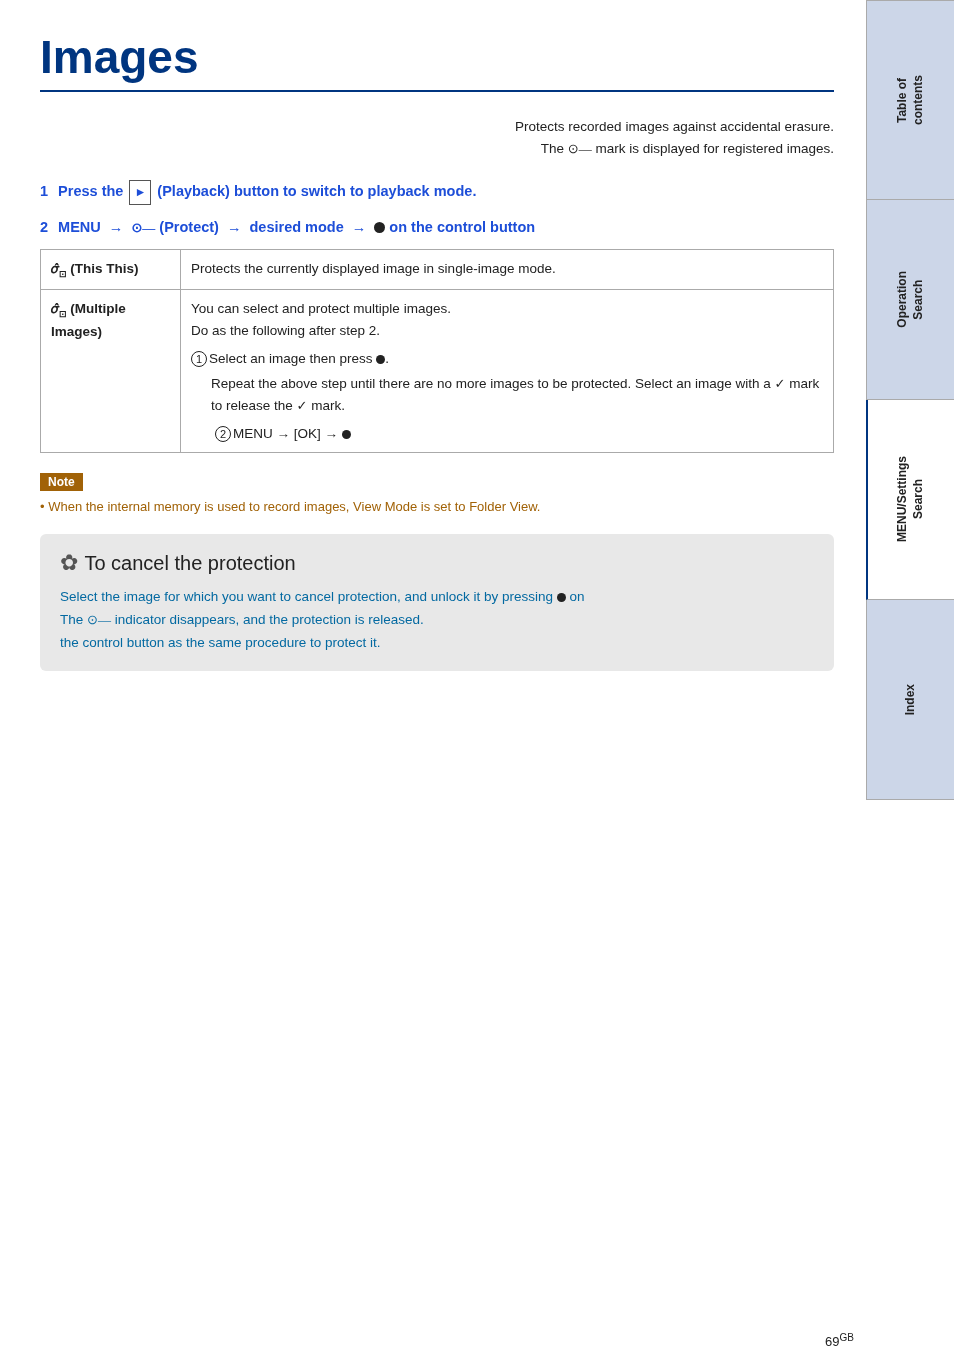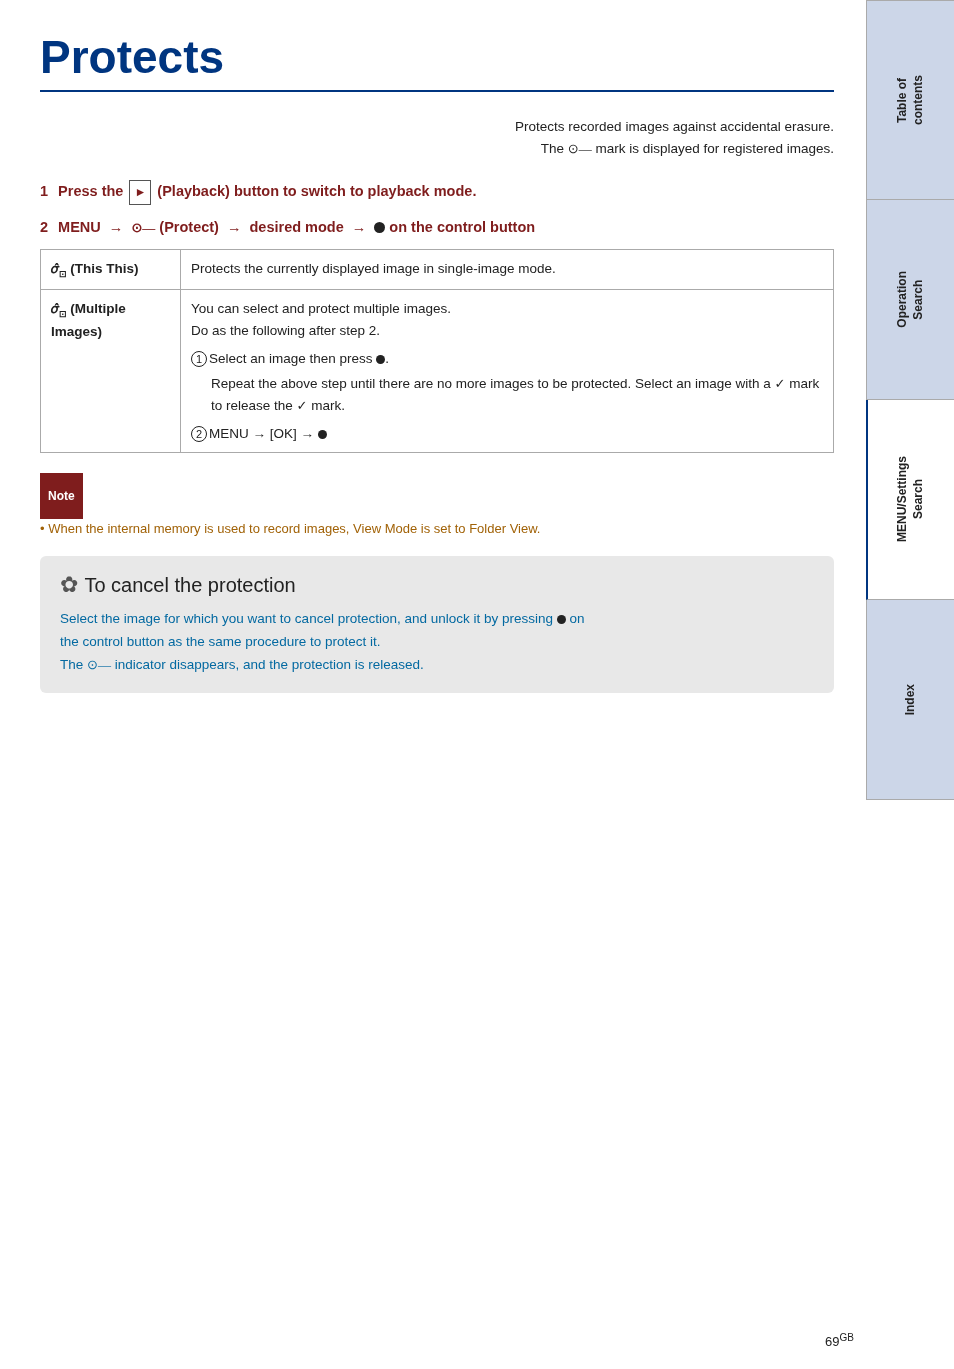--- a/index.html
+++ b/index.html
@@ -42,21 +42,21 @@
       font-family: serif;
       font-size: 13px;
     }
 
     
     .step {
       font-size: 14.5px;
       font-weight: bold;
       margin-bottom: 10px;
       line-height: 1.7;
-      color: #7f1d1d;
+      color: #1d4ed8;
     }
 
     .step-num {
       font-size: 14.5px;
       font-weight: bold;
       margin-right: 6px;
     }
 
     .playback-icon {
       display: inline-block;
@@ -92,26 +92,26 @@
       white-space: nowrap;
     }
 
     
     .note-box {
       margin-bottom: 16px;
     }
 
     .note-label {
       display: inline-block;
-      background: #7f1d1d;
+      background: #a16207;
       color: #fff;
       font-size: 12px;
       font-weight: bold;
-      padding: 16px 8px;
-      margin-bottom: 0;
+      padding: 2px 8px;
+      margin-bottom: 6px;
     }
 
     .note-content {
       font-size: 13px;
       line-height: 1.6;
       color: #a16207;
     }
 
     
     .cancel-box {
@@ -222,21 +222,21 @@
 
     .indent-block {
       margin-left: 20px;
     }
   </style>
 </head>
 <body>
 
 <div class="main-content">
 
-  <h1 class="page-title">Protects</h1>
+  <h1 class="page-title">Images</h1>
 
   <div class="intro-text">
     <div>Protects recorded images against accidental erasure.</div>
     <div>The <span class="protect-mark">⊙—</span> mark is displayed for registered images.</div>
   </div>
 
   <div class="step">
     <span class="step-num">1</span>
     <span>Press the</span>
     <span class="playback-icon">►</span>
@@ -266,21 +266,21 @@
         </td>
         <td>
           <div>You can select and protect multiple images.</div>
           <div>Do as the following after step 2.</div>
           <div style="margin-top:6px;">
             <span class="circle-num">1</span>Select an image then press <span style="display:inline-block;width:9px;height:9px;background:#222;border-radius:50%;vertical-align:middle;"></span>.
           </div>
           <div class="indent-block" style="margin-top:4px;">
             Repeat the above step until there are no more images to be protected. Select an image with a <span class="check-mark">✓</span> mark to release the <span class="check-mark">✓</span> mark.
           </div>
-          <div style="margin-top:6px;">
+          <div style="margin-top:6px;margin-left:24px;">
             <span class="circle-num">2</span>MENU → [OK] → <span style="display:inline-block;width:9px;height:9px;background:#222;border-radius:50%;vertical-align:middle;"></span>
           </div>
         </td>
       </tr>
     </tbody>
   </table>
 
   <div class="note-box">
     <div class="note-label">Note</div>
     <div class="note-content">
@@ -288,22 +288,22 @@
     </div>
   </div>
 
   <div class="cancel-box">
     <div class="cancel-title">
       <span class="cancel-icon">✿</span>
       <span>To cancel the protection</span>
     </div>
     <div class="cancel-body">
       <div>Select the image for which you want to cancel protection, and unlock it by pressing <span style="display:inline-block;width:9px;height:9px;background:#222;border-radius:50%;vertical-align:middle;"></span> on</div>
+      <div>The <span class="protect-mark">⊙—</span> indicator disappears, and the protection is released.</div>
       <div>the control button as the same procedure to protect it.</div>
-      <div>The <span class="protect-mark">⊙—</span> indicator disappears, and the protection is released.</div>
     </div>
   </div>
 
 </div>
 
 <div class="sidebar-tabs">
   <div class="sidebar-tab">
     <span class="sidebar-tab-text">Table of<br>contents</span>
   </div>
   <div class="sidebar-tab">

